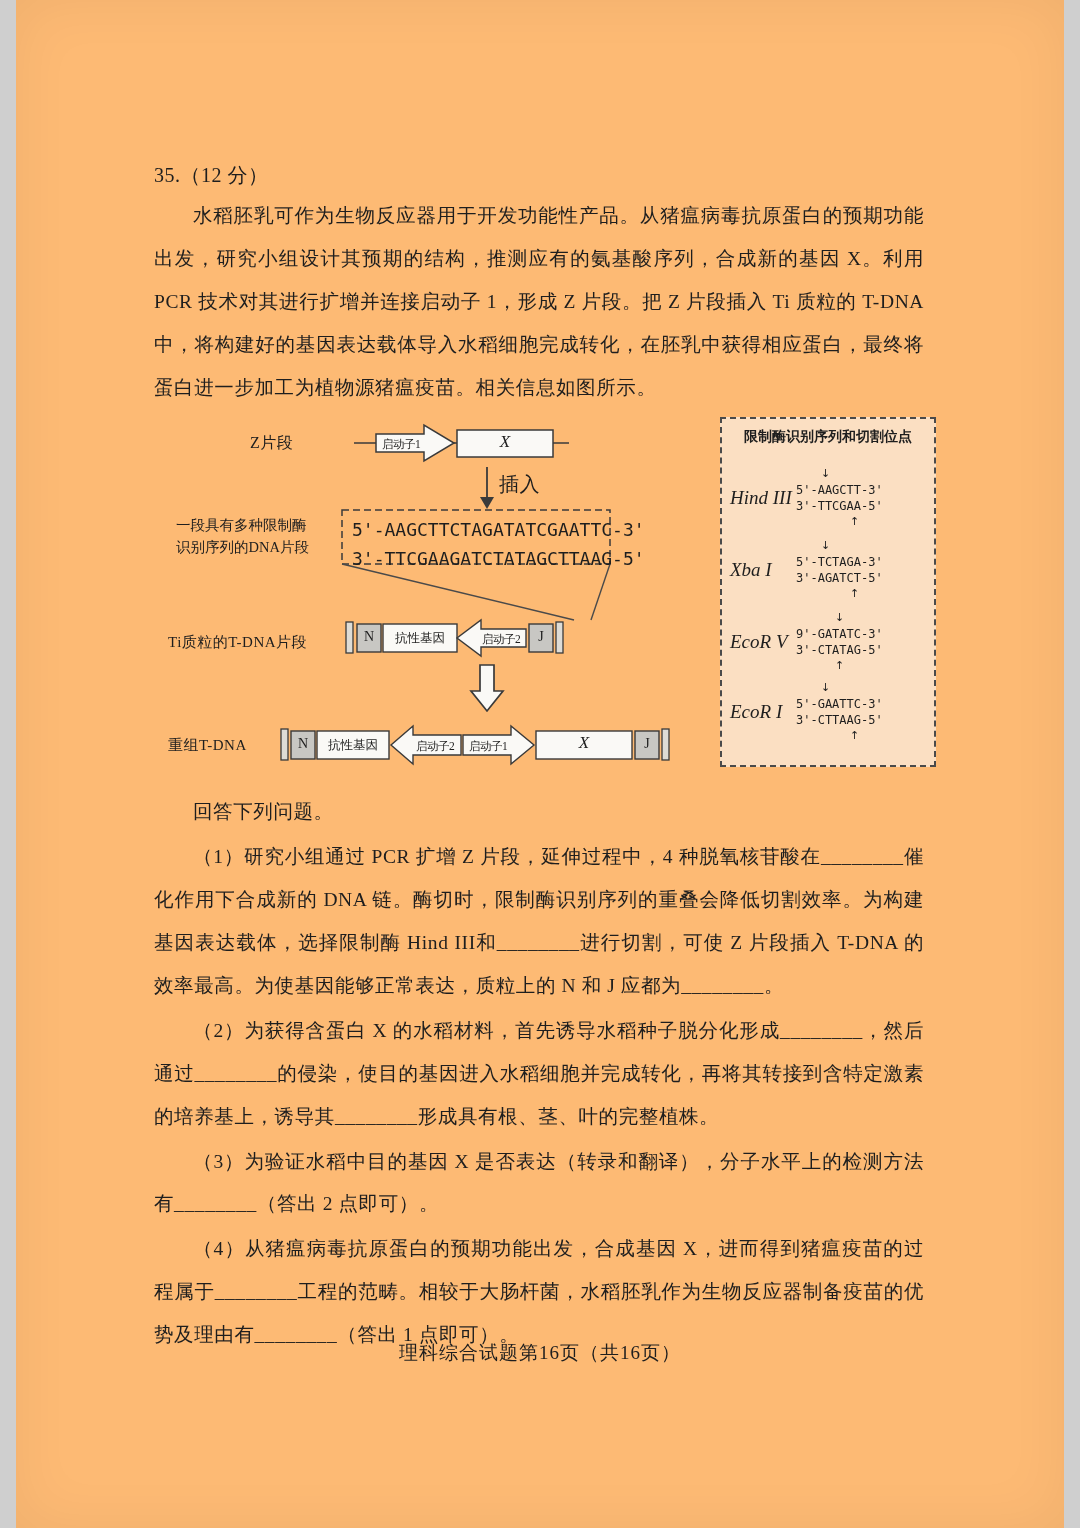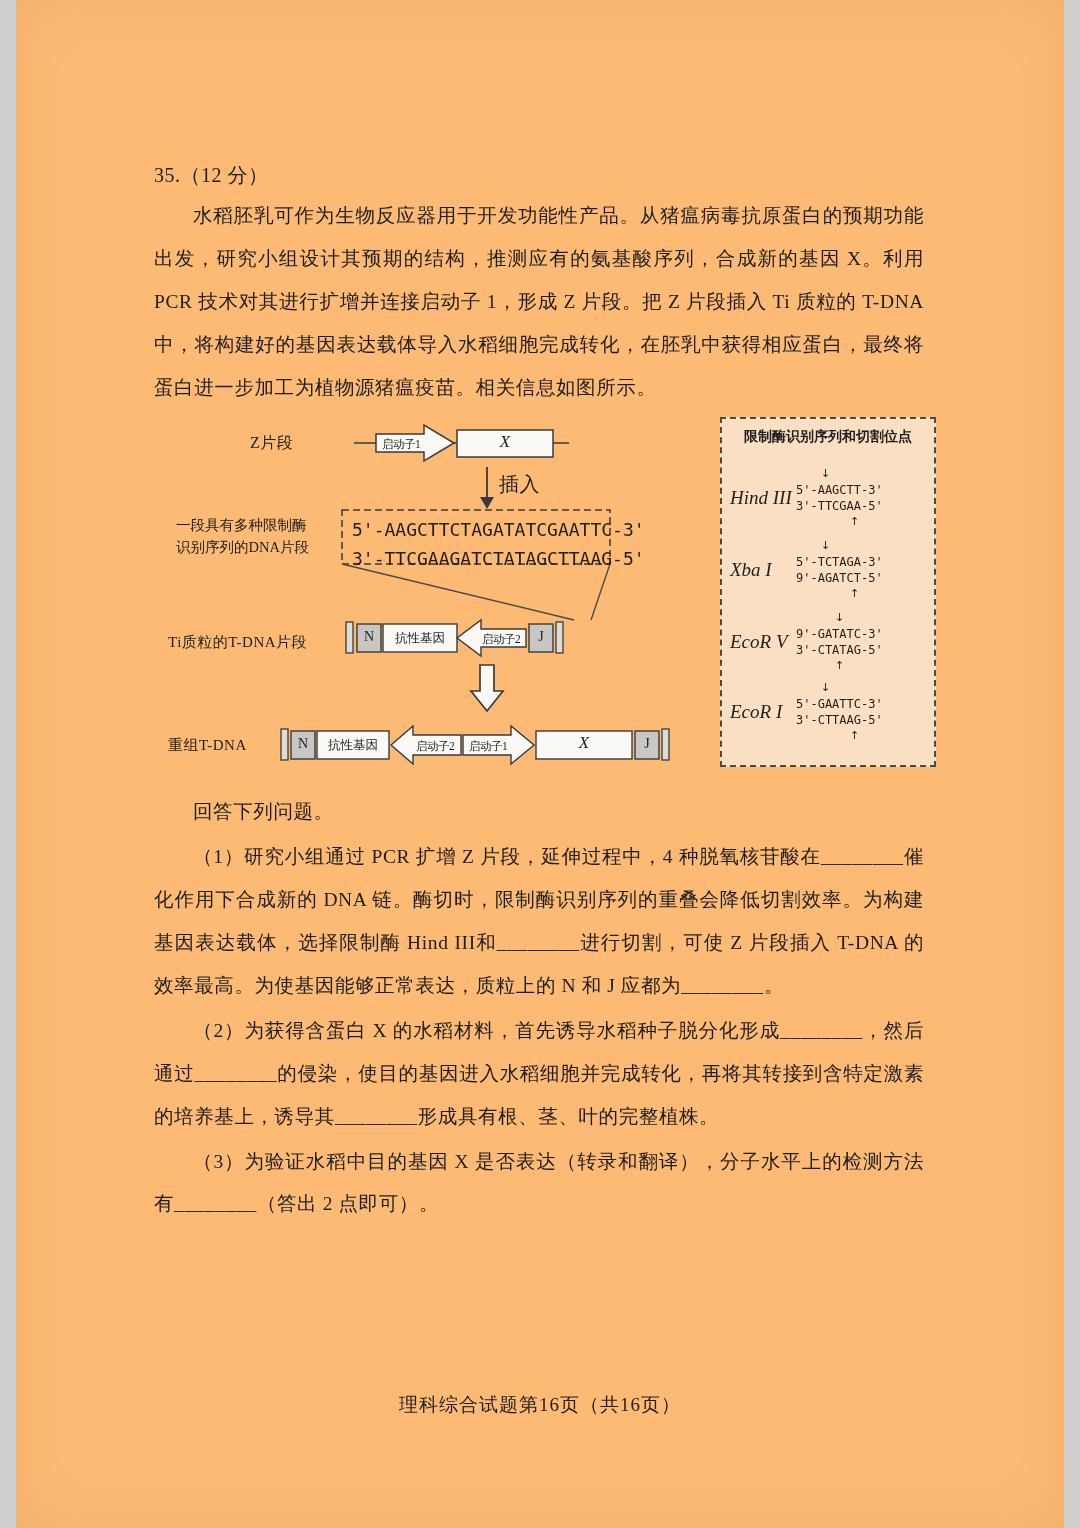--- a/index.html
+++ b/index.html
@@ -45,21 +45,21 @@
   .enz-seqs {
     position:relative; padding:13px 0;
     font-family:"DejaVu Sans Mono","Liberation Mono",monospace;
     font-size:12px; line-height:1.35; white-space:nowrap;
   }
   .cut { position:absolute; font-size:11px; font-family:"DejaVu Sans",sans-serif; color:#222; }
   .cut-d { top:-2px; }
   .cut-u { bottom:-2px; }
 
   .footer {
-    position:absolute; left:0; top:1392px; width:100%;
+    position:absolute; left:0; top:1340px; width:100%;
     text-align:center; font-size:19px; letter-spacing:1px;
   }
   .artifact {
     position:absolute; left:1048px; top:1266px; width:14px; height:14px;
     border:2px solid #6a6a6a; border-left-color:transparent; background:#f1efe9;
   }
 </style>
 </head>
 <body>
 
@@ -144,21 +144,21 @@
             <div>3'-TTCGAA-5'</div>
             <span class="cut cut-u" style="left:54px;">↑</span>
           </div>
         </div>
 
         <div class="enz" style="top:122px;">
           <span class="enz-name">Xba I</span>
           <div class="enz-seqs">
             <span class="cut cut-d" style="left:25px;">↓</span>
             <div>5'-TCTAGA-3'</div>
-            <div>9'-AGATCT-5'</div>
+            <div>3'-AGATCT-5'</div>
             <span class="cut cut-u" style="left:54px;">↑</span>
           </div>
         </div>
 
         <div class="enz" style="top:194px;">
           <span class="enz-name">EcoR V</span>
           <div class="enz-seqs">
             <span class="cut cut-d" style="left:39px;">↓</span>
             <div>9'-GATATC-3'</div>
             <div>3'-CTATAG-5'</div>
@@ -175,17 +175,18 @@
             <span class="cut cut-u" style="left:54px;">↑</span>
           </div>
         </div>
       </div>
     </div>
 
     <p class="para">回答下列问题。</p>
     <p class="para">（1）研究小组通过 PCR 扩增 Z 片段，延伸过程中，4 种脱氧核苷酸在________催化作用下合成新的 DNA 链。酶切时，限制酶识别序列的重叠会降低切割效率。为构建基因表达载体，选择限制酶 Hind III和________进行切割，可使 Z 片段插入 T-DNA 的效率最高。为使基因能够正常表达，质粒上的 N 和 J 应都为________。</p>
     <p class="para">（2）为获得含蛋白 X 的水稻材料，首先诱导水稻种子脱分化形成________，然后通过________的侵染，使目的基因进入水稻细胞并完成转化，再将其转接到含特定激素的培养基上，诱导其________形成具有根、茎、叶的完整植株。</p>
     <p class="para">（3）为验证水稻中目的基因 X 是否表达（转录和翻译），分子水平上的检测方法有________（答出 2 点即可）。</p>
+    <p class="para">（4）从猪瘟病毒抗原蛋白的预期功能出发，合成基因 X，进而得到猪瘟疫苗的过程属于________工程的范畴。相较于大肠杆菌，水稻胚乳作为生物反应器制备疫苗的优势及理由有________（答出 1 点即可）。</p>
   </div>
 
   <div class="footer">理科综合试题第16页（共16页）</div>
   <div class="artifact"></div>
 </div>
 
 </body></html>

